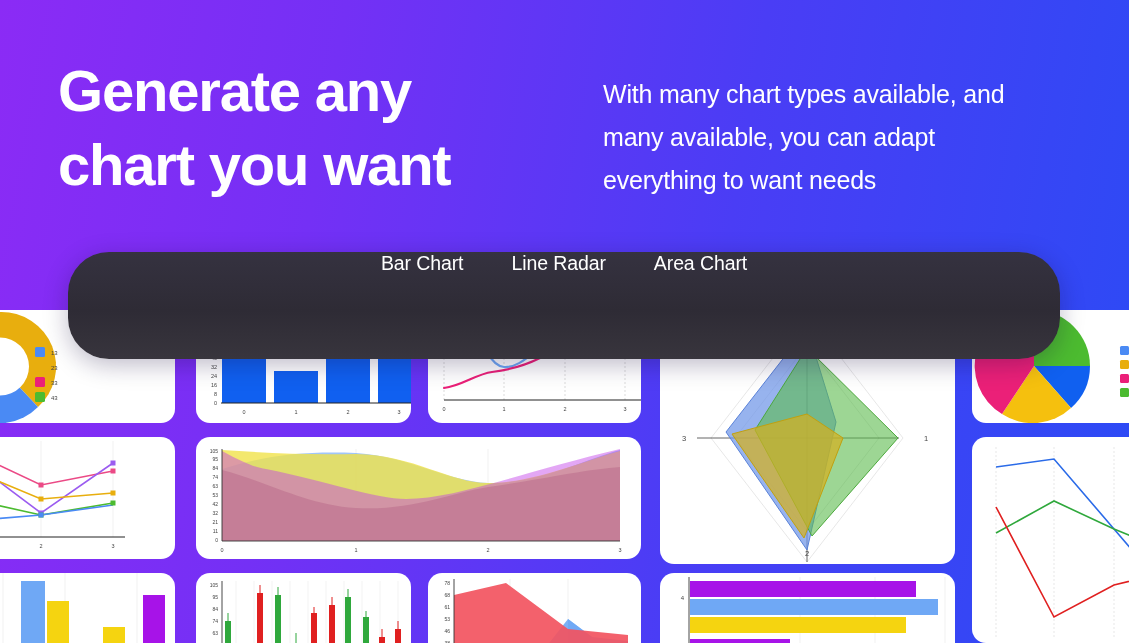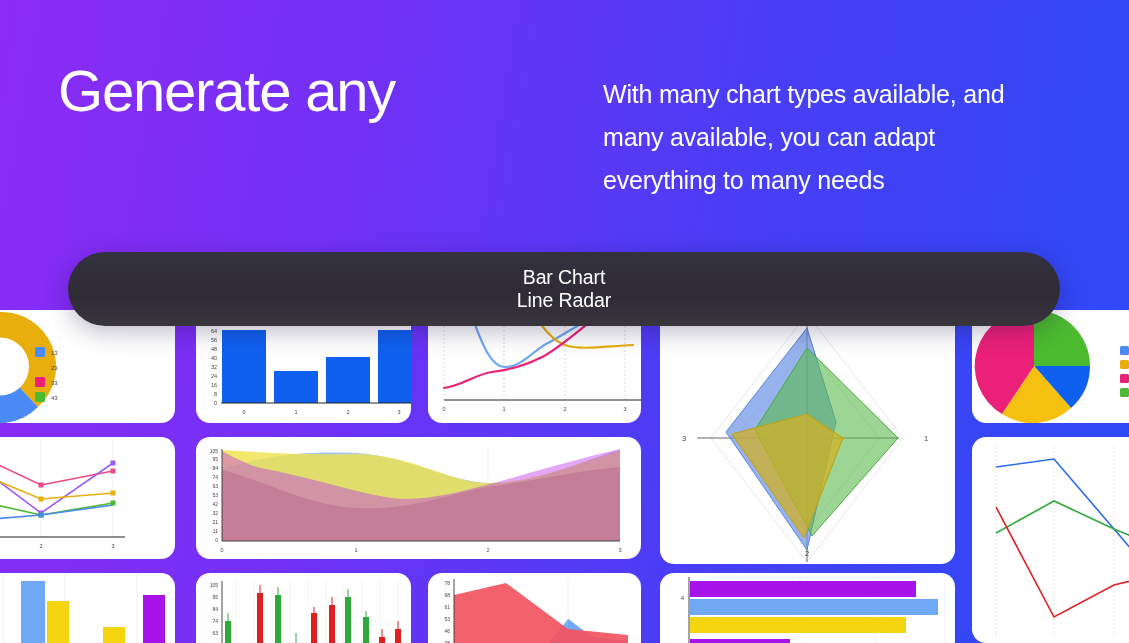--- a/index.html
+++ b/index.html
@@ -5,63 +5,65 @@
   html,body{margin:0;padding:0;}
   body{
     width:1129px;height:643px;overflow:hidden;
     font-family:"Liberation Sans",sans-serif;
     background:linear-gradient(100deg,#8B2BF5 0%,#7430F5 28%,#4A3DF5 62%,#2B4BF5 100%);
     position:relative;
   }
   .hero{position:absolute;left:0;top:0;width:1129px;height:300px;}
   .headline{
     position:absolute;left:58px;top:54px;width:520px;
-    color:#fff;font-size:58px;line-height:1.28;font-weight:normal;
+    color:#fff;font-size:58px;line-height:1.28;font-weight:bold;
     letter-spacing:-1.2px;
   }
   .subtitle{
     position:absolute;left:603px;top:73px;width:505px;
     color:#fff;font-size:25px;line-height:1.72;font-weight:normal;
     letter-spacing:-0.2px;
   }
   .navpill{
-    position:absolute;left:68px;top:252px;width:992px;height:74px;
+    position:absolute;left:68px;top:252px;width:992px;height:107px;
     background:linear-gradient(180deg,#353240 0%,#2e2b35 55%,#38353d 100%);
     border-radius:41px;
-    display:flex;align-items:center;justify-content:center;
-    z-index:40;box-shadow:0 6px 24px rgba(20,10,60,.28);flex-direction:column;
+    display:flex;align-items:flex-start;justify-content:center;
+    z-index:40;box-shadow:0 6px 24px rgba(20,10,60,.28);
   }
   .navitem{
     color:#fff;font-size:19.5px;letter-spacing:-0.1px;
     padding:0 24px;white-space:nowrap;cursor:pointer;
   }
   .gallery{position:absolute;left:0;top:300px;width:1129px;height:343px;}
   .card{
     position:absolute;background:#fff;border-radius:14px;overflow:hidden;
   }
   .card svg{display:block;width:100%;height:100%;}
   .axis-txt{font-family:"Liberation Sans",sans-serif;fill:#444;}
 </style>
 </head>
 <body>
 
 <div class="hero">
   <div class="headline">
     <div>Generate any</div>
+    <div>chart you want</div>
   </div>
   <div class="subtitle">
     <div>With many chart types available, and</div>
     <div>many available, you can adapt</div>
-    <div>everything to many needs</div>
+    <div>everything to want needs</div>
   </div>
 </div>
 
 <div class="navpill">
   <div class="navitem">Bar Chart</div>
   <div class="navitem">Line Radar</div>
+  <div class="navitem">Area Chart</div>
 </div>
 
 <div class="gallery">
 
   <div class="card" style="left:-75px;top:10px;width:250px;height:113px;">
     <svg viewBox="0 0 250 113">
       <g>
         <path d="M75 56.5 L75 2 A54.5 54.5 0 0 1 113 97 Z" fill="#E8AE0E"></path>
         <path d="M75 56.5 L113 97 A54.5 54.5 0 0 1 47 106 Z" fill="#4A8AF4"></path>
         <path d="M75 56.5 L47 106 A54.5 54.5 0 0 1 23 90 Z" fill="#E8AE0E"></path>

